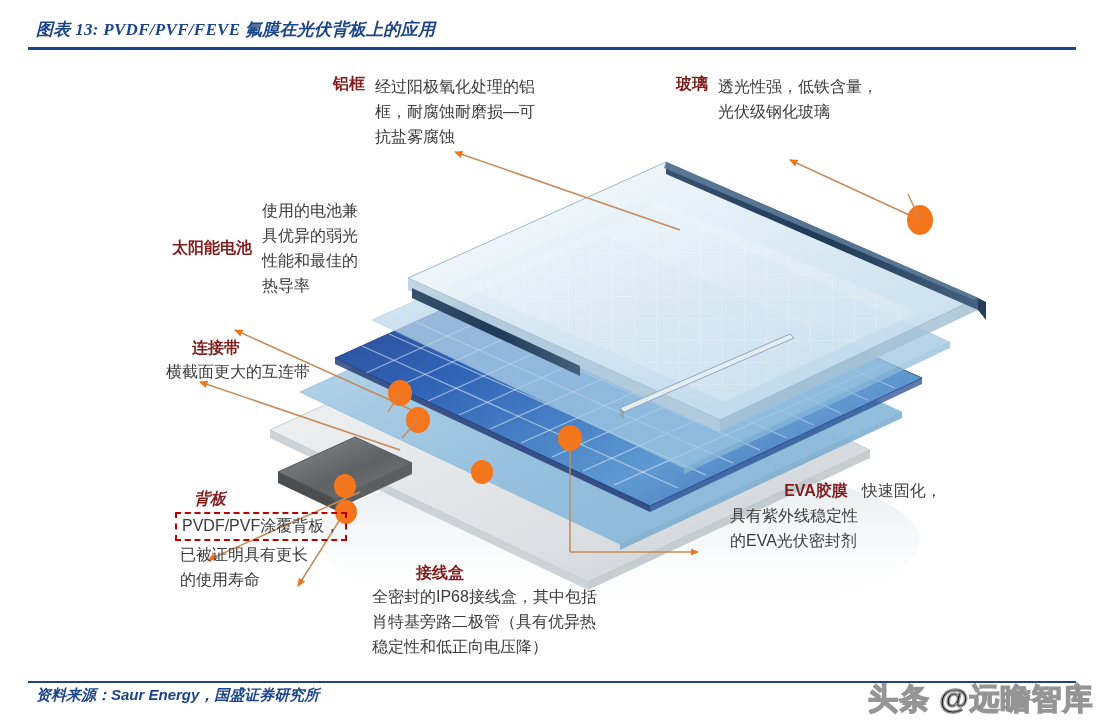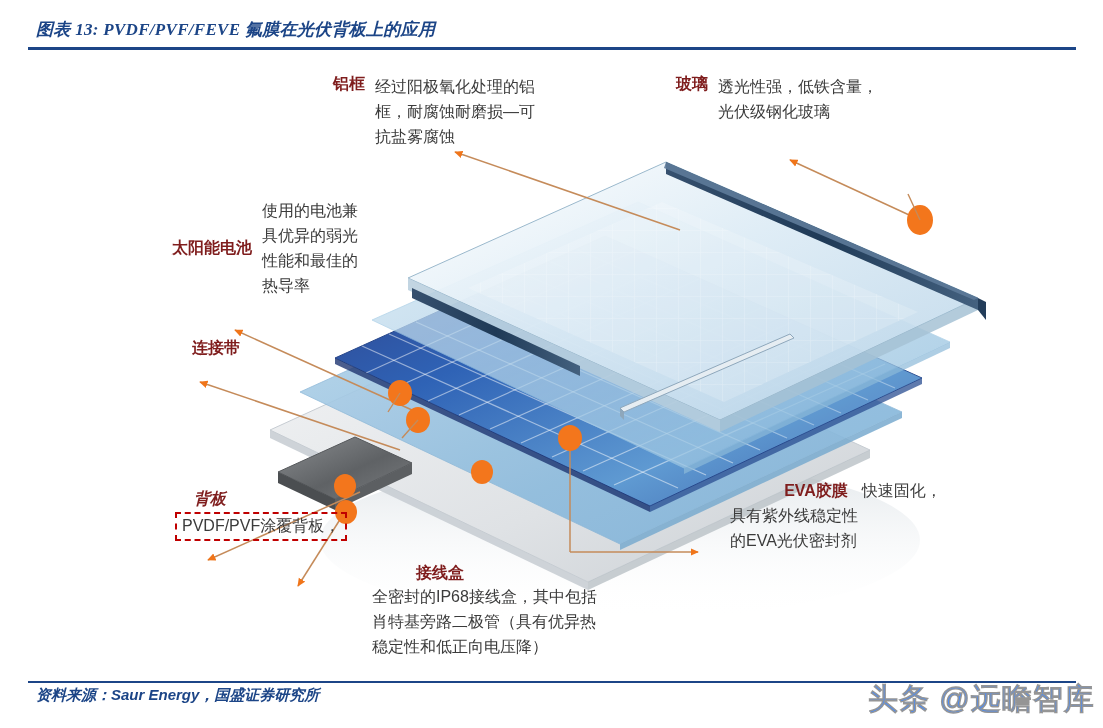--- a/index.html
+++ b/index.html
@@ -30,22 +30,22 @@
   .source{
     position:absolute;left:36px;top:686px;
     font-family:Liberation Sans, sans-serif;
     font-style:italic;font-weight:bold;
     font-size:15px;color:#1c4587;white-space:nowrap;
   }
 
   
   .watermark{
     position:absolute;left:868px;top:679px;
-    font-size:30px;font-weight:normal;
-    color:#3b82f6;
+    font-size:30px;font-weight:bold;
+    color:#000000;
     -webkit-text-stroke:1.4px #8d8d8d;
     text-shadow:0 1px 0 #fff;
     white-space:nowrap;letter-spacing:1px;
     opacity:.92;
   }
 
   
   .ann{position:absolute;}
   .ann .lbl{
     color:#7f1d1d;font-weight:bold;font-size:16px;
@@ -266,25 +266,28 @@
   <div class="ann row" style="left:172px;top:198px;width:270px;align-items:center;">
     <div class="lbl">太阳能电池</div>
     <div class="body">使用的电池兼
 具优异的弱光
 性能和最佳的
 热导率</div>
   </div>
 
   <div class="ann" style="left:166px;top:338px;width:260px;">
     <div class="lbl" style="margin-left:26px;">连接带</div>
+    <div class="body">横截面更大的互连带</div>
   </div>
 
   <div class="ann" style="left:180px;top:489px;width:230px;">
     <div class="lbl" style="margin-left:14px;font-style:italic;">背板</div>
     <div class="dashed-box">PVDF/PVF涂覆背板，</div>
+    <div class="body" style="margin-top:1px;">已被证明具有更长
+的使用寿命</div>
   </div>
 
   <div class="ann" style="left:372px;top:563px;width:330px;">
     <div class="lbl" style="margin-left:44px;font-family:Liberation Serif, serif;">接线盒</div>
     <div class="body">全密封的IP68接线盒，其中包括
 肖特基旁路二极管（具有优异热
 稳定性和低正向电压降）</div>
   </div>
 
   <div class="ann" style="left:718px;top:478px;width:290px;">

